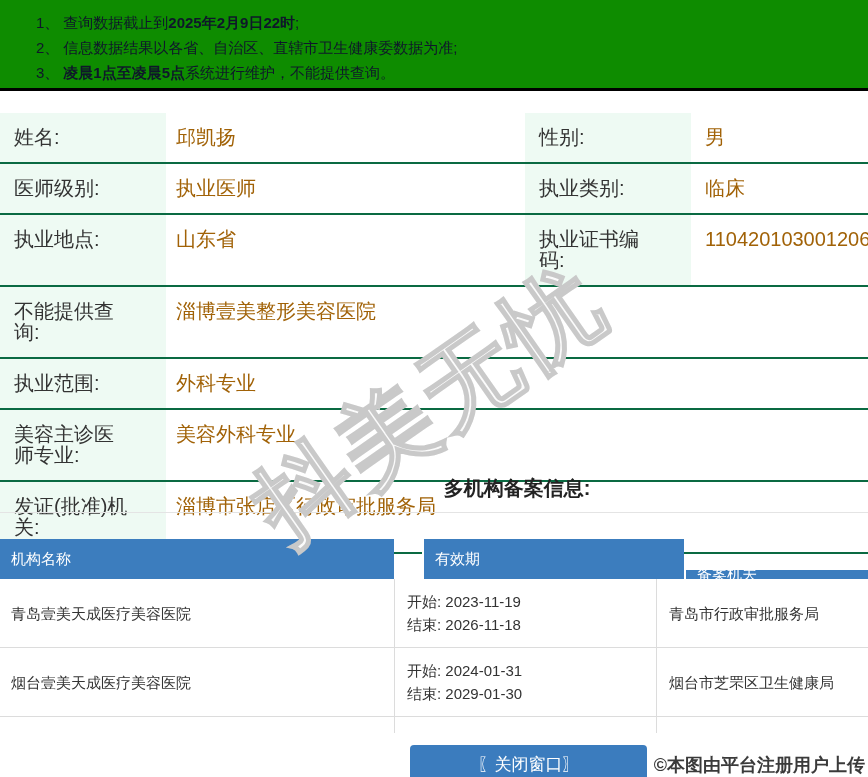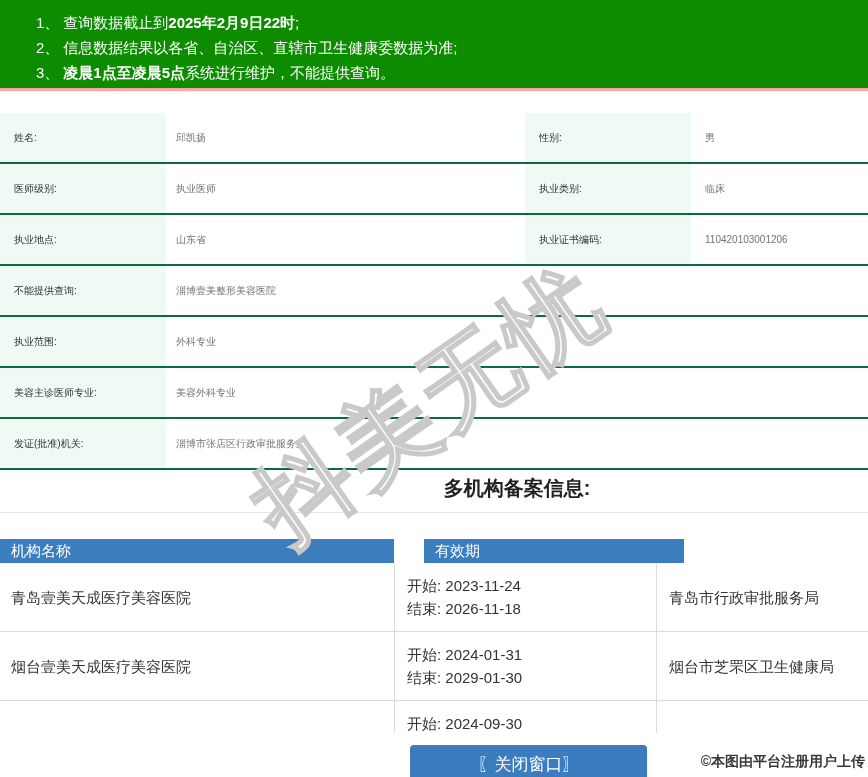--- a/index.html
+++ b/index.html
@@ -11,58 +11,58 @@
     overflow: hidden;
     background: #ffffff;
     margin: 0 auto;
   }
 
   
   .notice-bar {
     position: absolute; left: 0; top: 0;
     width: 868px; height: 91px;
     background: #0e8c00;
-    border-bottom: 3px solid #fca5a5;
-    color: #ffffff;
+    border-bottom: 3px solid #000000;
+    color: #0f172a;
     padding: 10px 0 0 36px;
     font-size: 15px;
   }
   .notice-line { line-height: 25px; white-space: nowrap; }
   .notice-line .num { margin-right: 4px; }
   .notice-line b { font-weight: bold; }
 
   
-  .profile-table { position: absolute; left: 0; top: 113px; width: 868px; font-size: 10px; color: #333; }
+  .profile-table { position: absolute; left: 0; top: 113px; width: 868px; font-size: 20px; color: #333; }
   .p-row { display: flex; border-bottom: 2px solid #0a6a42; align-items: stretch; }
   .p-label {
     width: 166px; flex: 0 0 166px;
     background: #eefaf3;
     padding: 14px 34px 14px 14px;
     line-height: 21px;
     color: #333;
   }
-  .p-value { padding: 14px 10px; line-height: 21px; color: #737373; }
+  .p-value { padding: 14px 10px; line-height: 21px; color: #a16207; }
   .p-value.v1 { width: 359px; flex: 0 0 359px; }
   .p-value.wide { flex: 1 1 auto; }
   .p-value.v2 { flex: 1 1 auto; padding-left: 14px; }
 
   
   .section-heading {
     position: absolute; left: 166px; top: 465px; width: 702px; height: 47px;
     display: flex; align-items: center; justify-content: center;
     font-size: 20px; font-weight: bold; color: #222;
   }
   .thin-rule {
     position: absolute; left: 0; top: 512px; width: 868px; height: 0;
     border-top: 1px solid #e4e4e4;
   }
 
   
   .filing-table { position: absolute; left: 0; top: 539px; width: 868px; font-size: 15px; color: #333; }
-  .f-header { display: flex; height: 24px; justify-content: space-between; }
+  .f-header { display: flex; height: 40px; justify-content: space-between; }
   .f-header .f-cell {
     background: #3c7dbe; color: #ffffff;
     display: flex; align-items: center;
     padding-left: 11px;
   }
   .f-header .c1 { width: 394px; flex: 0 0 394px; }
   .f-header .c2 { width: 262px; flex: 0 0 262px; border-left: 2px solid #ffffff; margin-left: 28px; }
   .f-header .c3 { flex: 1 1 auto; border-left: 2px solid #ffffff; margin-top: 31px; }
   .f-row { display: flex; border-bottom: 1px solid #dcdcdc; min-height: 68px; align-items: stretch; }
   .f-row .c1 { width: 394px; flex: 0 0 394px; display: flex; align-items: center; padding: 10px 8px 10px 11px; line-height: 21px; }
@@ -92,21 +92,21 @@
     position: absolute; left: 410px; top: 12px;
     width: 237px; height: 38px;
     background: #3b7cbe; color: #ffffff;
     border: none; border-radius: 4px;
     font-size: 17px; font-family: "Liberation Sans", sans-serif;
     display: flex; align-items: center; justify-content: center;
     cursor: pointer;
   }
   .upload-note {
     position: absolute; right: 3px; top: 20px;
-    font-size: 14px; font-weight: bold; color: #3a3a3a;
+    font-size: 18px; font-weight: bold; color: #3a3a3a;
     text-shadow: -1px -1px 0 #fff, 1px -1px 0 #fff, -1px 1px 0 #fff, 1px 1px 0 #fff,
                  0 -1px 0 #fff, 0 1px 0 #fff, -1px 0 0 #fff, 1px 0 0 #fff;
     white-space: nowrap;
   }
 </style>
 </head>
 <body>
 
 <div class="page">
 
@@ -164,21 +164,21 @@
 
   <div class="filing-table">
     <div class="f-header">
       <div class="f-cell c1">机构名称</div>
       <div class="f-cell c2">有效期</div>
       <div class="f-cell c3">备案机关</div>
     </div>
     <div class="f-row">
       <div class="c1">青岛壹美天成医疗美容医院</div>
       <div class="c2">
-        <div>开始: 2023-11-24</div>
+        <div>开始: 2023-11-19</div>
         <div>结束: 2026-11-18</div>
       </div>
       <div class="c3">青岛市行政审批服务局</div>
     </div>
     <div class="f-row">
       <div class="c1">烟台壹美天成医疗美容医院</div>
       <div class="c2">
         <div>开始: 2024-01-31</div>
         <div>结束: 2029-01-30</div>
       </div>

